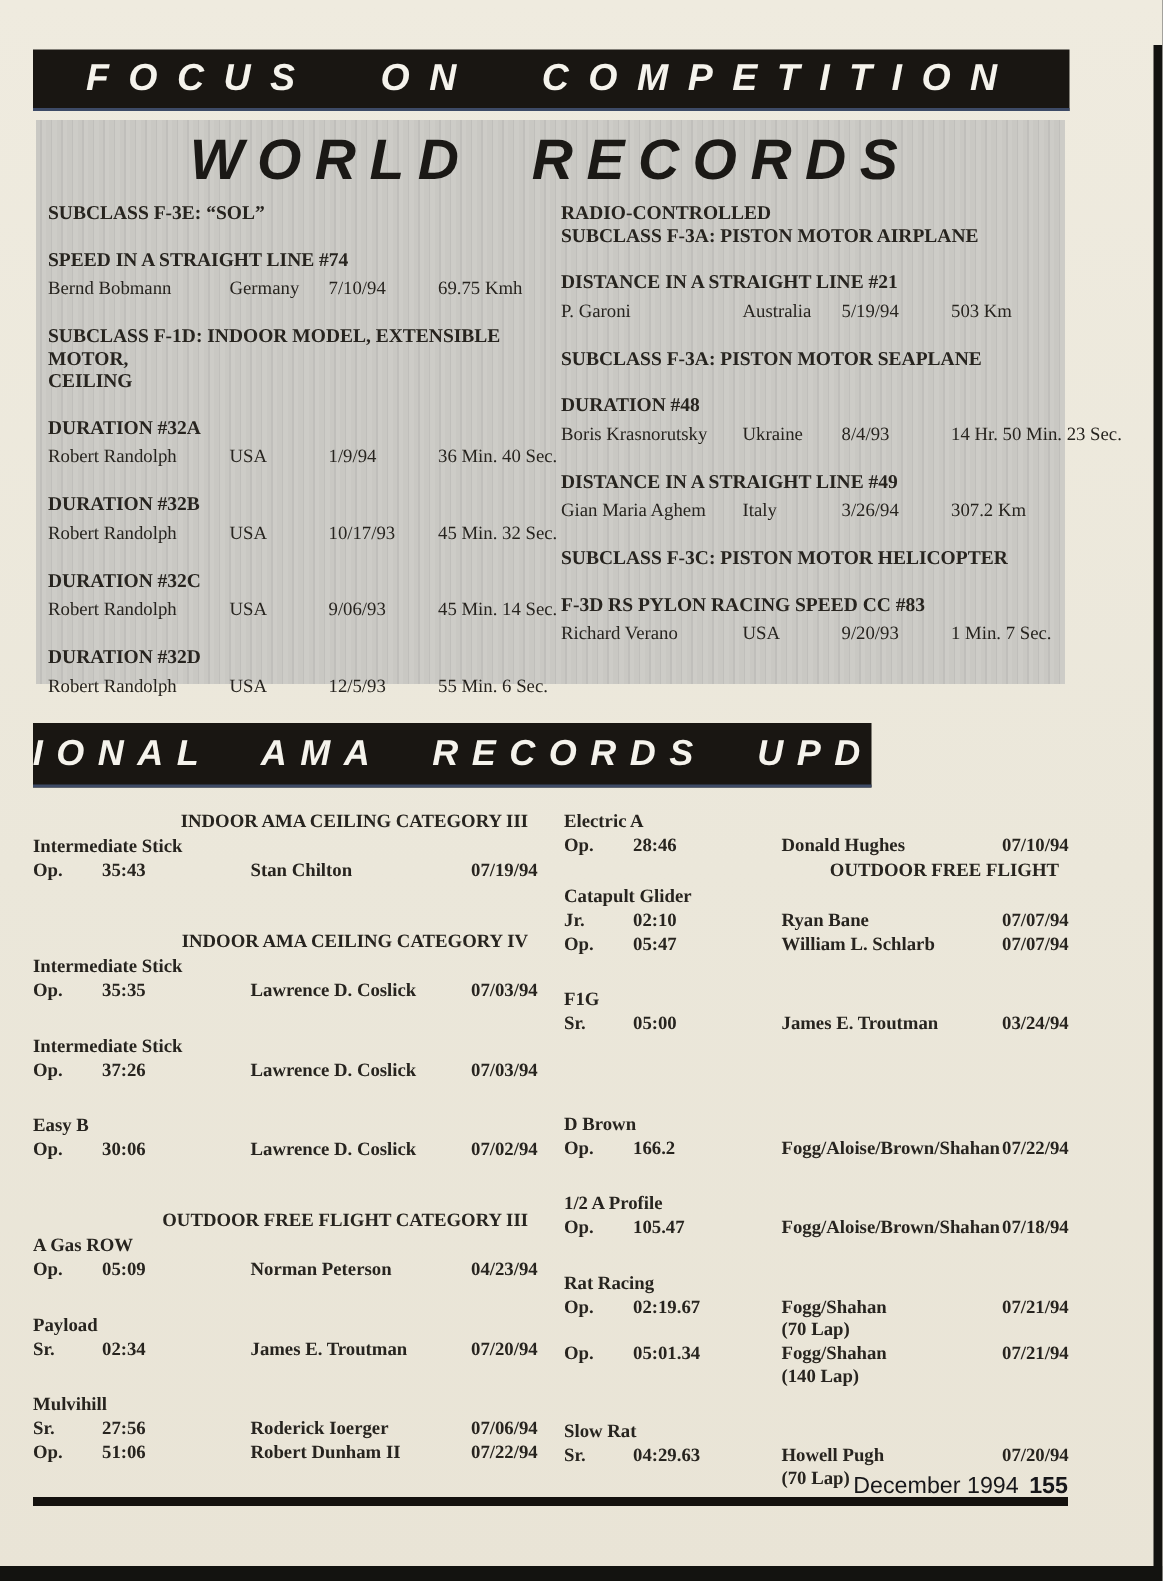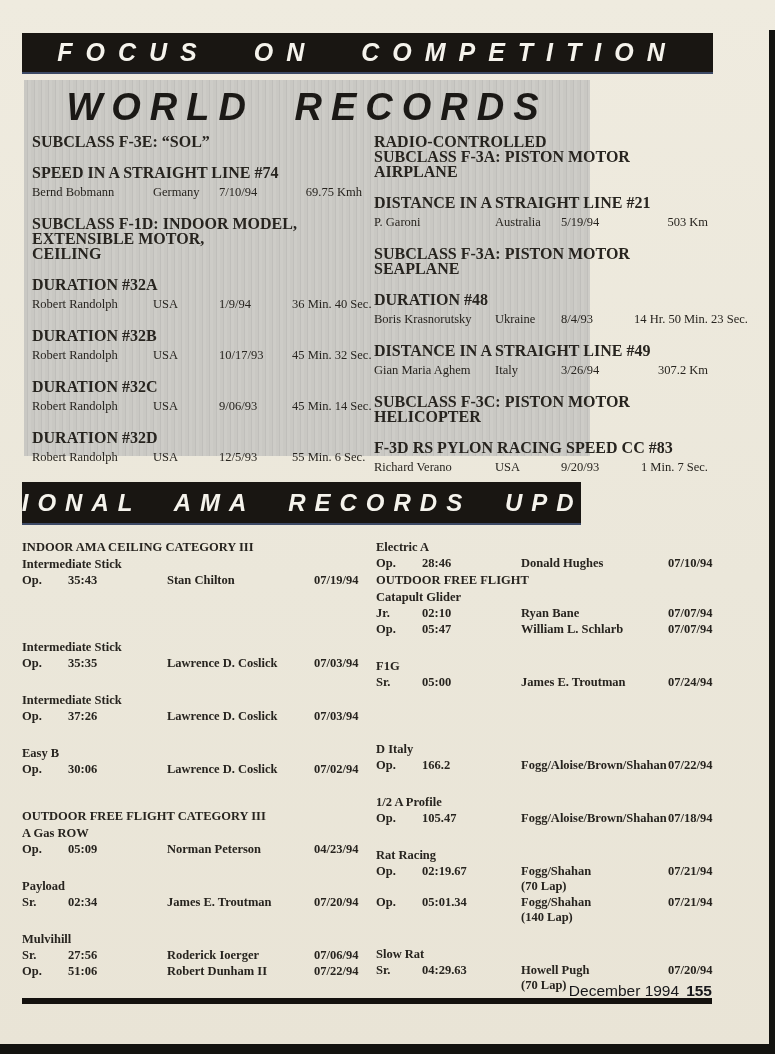--- a/index.html
+++ b/index.html
@@ -17,44 +17,44 @@
     display:flex; align-items:center; justify-content:center;
     font-family:"Liberation Sans", sans-serif; font-style:italic; font-weight:bold;
     white-space:nowrap; overflow:hidden;
   }
   .focus-banner { left:22px; top:33px; width:691px; height:39px;
     font-size:25px; letter-spacing:13px; word-spacing:24px; border-bottom:2px solid #3d4a66; }
   .ama-banner { left:22px; top:482px; width:559px; height:41px;
     font-size:24px; letter-spacing:9px; word-spacing:18px; border-bottom:2px solid #3d4a66; }
   
   .world-box {
-    position:absolute; left:24px; top:80px; width:566px; height:376px;
+    position:absolute; left:24px; top:80px; width:686px; height:376px;
     background:repeating-linear-gradient(90deg,#c9c8c3 0px,#c9c8c3 3px,#c0bfbb 3px,#c0bfbb 4px,#cdccc7 4px,#cdccc7 7px);
   }
   .world-title {
     margin:0; padding-top:6px; text-align:center;
     font-family:"Liberation Sans", sans-serif; font-style:italic; font-weight:bold;
     font-size:38px; letter-spacing:9px; word-spacing:20px; color:#1b1916;
   }
   .wr-col { position:absolute; top:54px; }
   .wr-col-left  { left:8px;  width:330px; }
   .wr-col-right { left:350px; width:334px; }
-  .wr-heading { font-weight:bold; font-size:16px; margin-top:16px; }
+  .wr-heading { font-weight:bold; font-size:13px; margin-top:16px; }
   .wr-heading:first-child { margin-top:0; }
   .wr-heading-line { line-height:15px; }
   .wr-row {
     display:grid; grid-template-columns:121px 66px 73px 1fr;
     margin-top:5px; font-size:12.5px; line-height:15px;
   }
-  .wr-value { text-align:right; white-space:nowrap;font-family:Liberation Serif, serif; }
+  .wr-value { white-space:nowrap;font-family:Liberation Serif, serif; }
   
   .ama-col { position:absolute; top:540px; width:330px; font-size:12.5px; font-weight:bold; }
   .ama-col-left  { left:22px; }
   .ama-col-right { left:376px;font-family:Liberation Serif, serif; }
-  .ama-heading { text-align:left; margin-top:2px; line-height:15px; }
+  .ama-heading { text-align:right; margin-top:2px; line-height:15px; }
   .ama-event   { margin-top:22px; line-height:15px; }
   .ama-heading + .ama-event { margin-top:2px; }
   .ama-heading:first-child, .ama-event:first-child { margin-top:0; }
   .ama-row {
     display:grid; grid-template-columns:46px 99px 147px 1fr;
     margin-top:1px; line-height:15px;
   }
   .ama-date { text-align:right; white-space:nowrap; }
   .ama-space { height:30px; }
   
@@ -192,20 +192,21 @@
       <div class="ama-event">Intermediate Stick</div>
       <div class="ama-row">
         <span class="ama-cls">Op.</span>
         <span class="ama-time">35:43</span>
         <span class="ama-name">
           <div>Stan Chilton</div>
         </span>
         <span class="ama-date">07/19/94</span>
       </div>
       <div class="ama-space"></div>
+      <div class="ama-heading">INDOOR AMA CEILING CATEGORY IV</div>
       <div class="ama-event">Intermediate Stick</div>
       <div class="ama-row">
         <span class="ama-cls">Op.</span>
         <span class="ama-time">35:35</span>
         <span class="ama-name">
           <div>Lawrence D. Coslick</div>
         </span>
         <span class="ama-date">07/03/94</span>
       </div>
       <div class="ama-event">Intermediate Stick</div>
@@ -292,24 +293,24 @@
         </span>
         <span class="ama-date">07/07/94</span>
       </div>
       <div class="ama-event">F1G</div>
       <div class="ama-row">
         <span class="ama-cls">Sr.</span>
         <span class="ama-time">05:00</span>
         <span class="ama-name">
           <div>James E. Troutman</div>
         </span>
-        <span class="ama-date">07/24/94</span>
+        <span class="ama-date">03/24/94</span>
       </div>
       <div class="ama-space"></div>
-      <div class="ama-event">D Italy</div>
+      <div class="ama-event">D Brown</div>
       <div class="ama-row">
         <span class="ama-cls">Op.</span>
         <span class="ama-time">166.2</span>
         <span class="ama-name">
           <div>Fogg/Aloise/Brown/Shahan</div>
         </span>
         <span class="ama-date">07/22/94</span>
       </div>
       <div class="ama-event">1/2 A Profile</div>
       <div class="ama-row">

